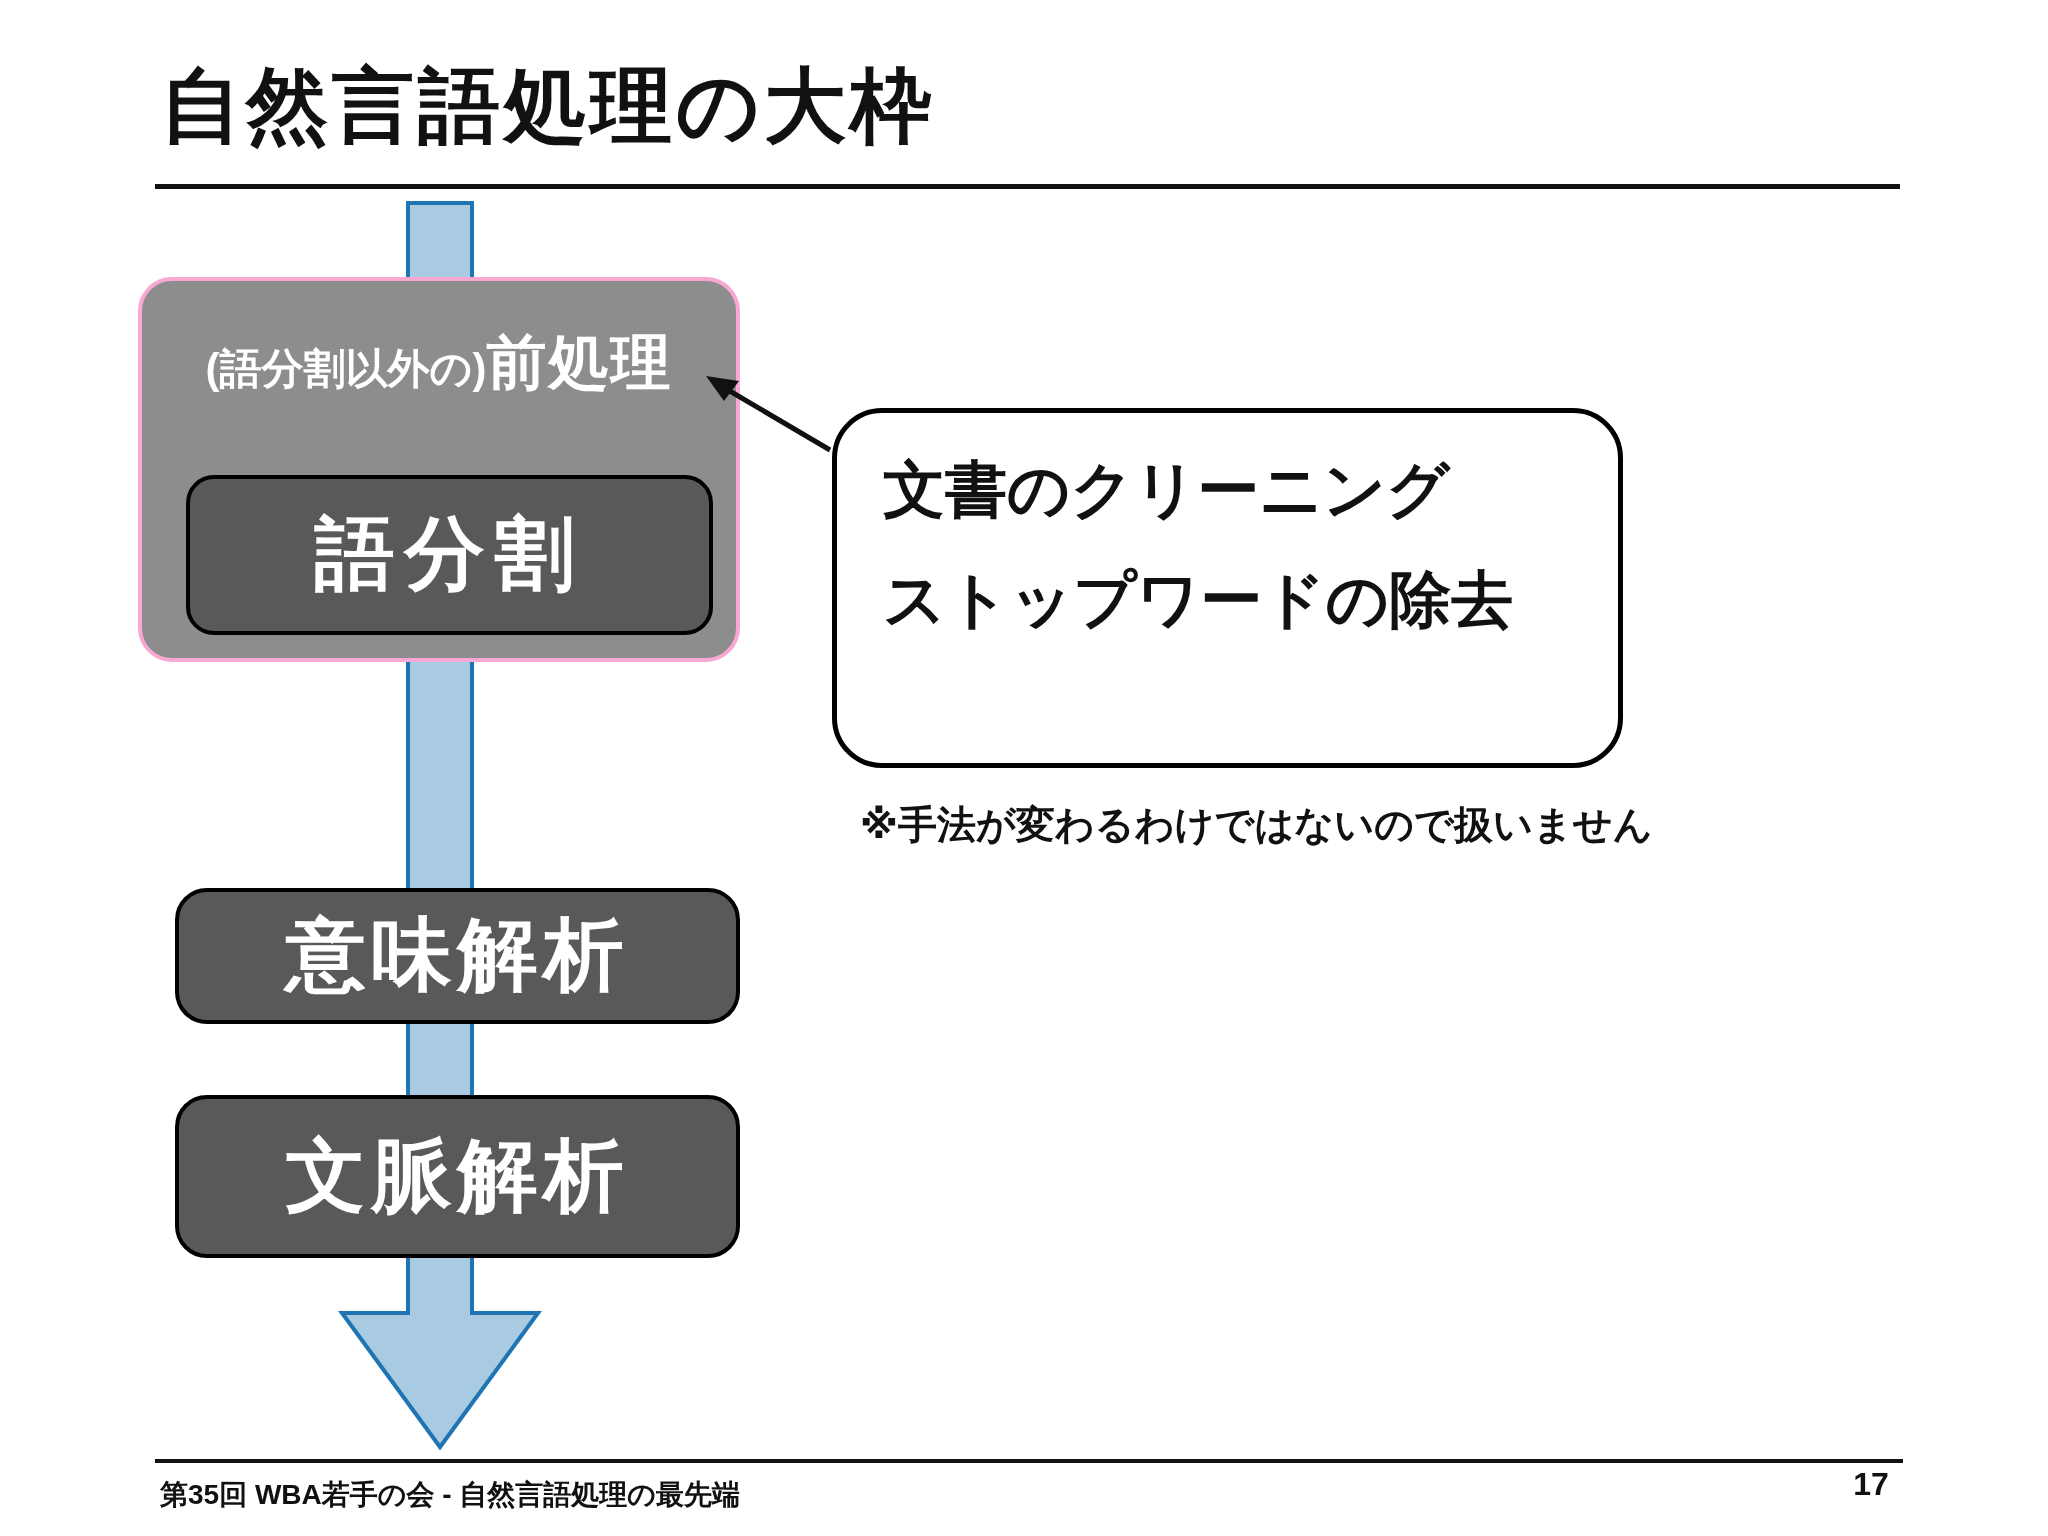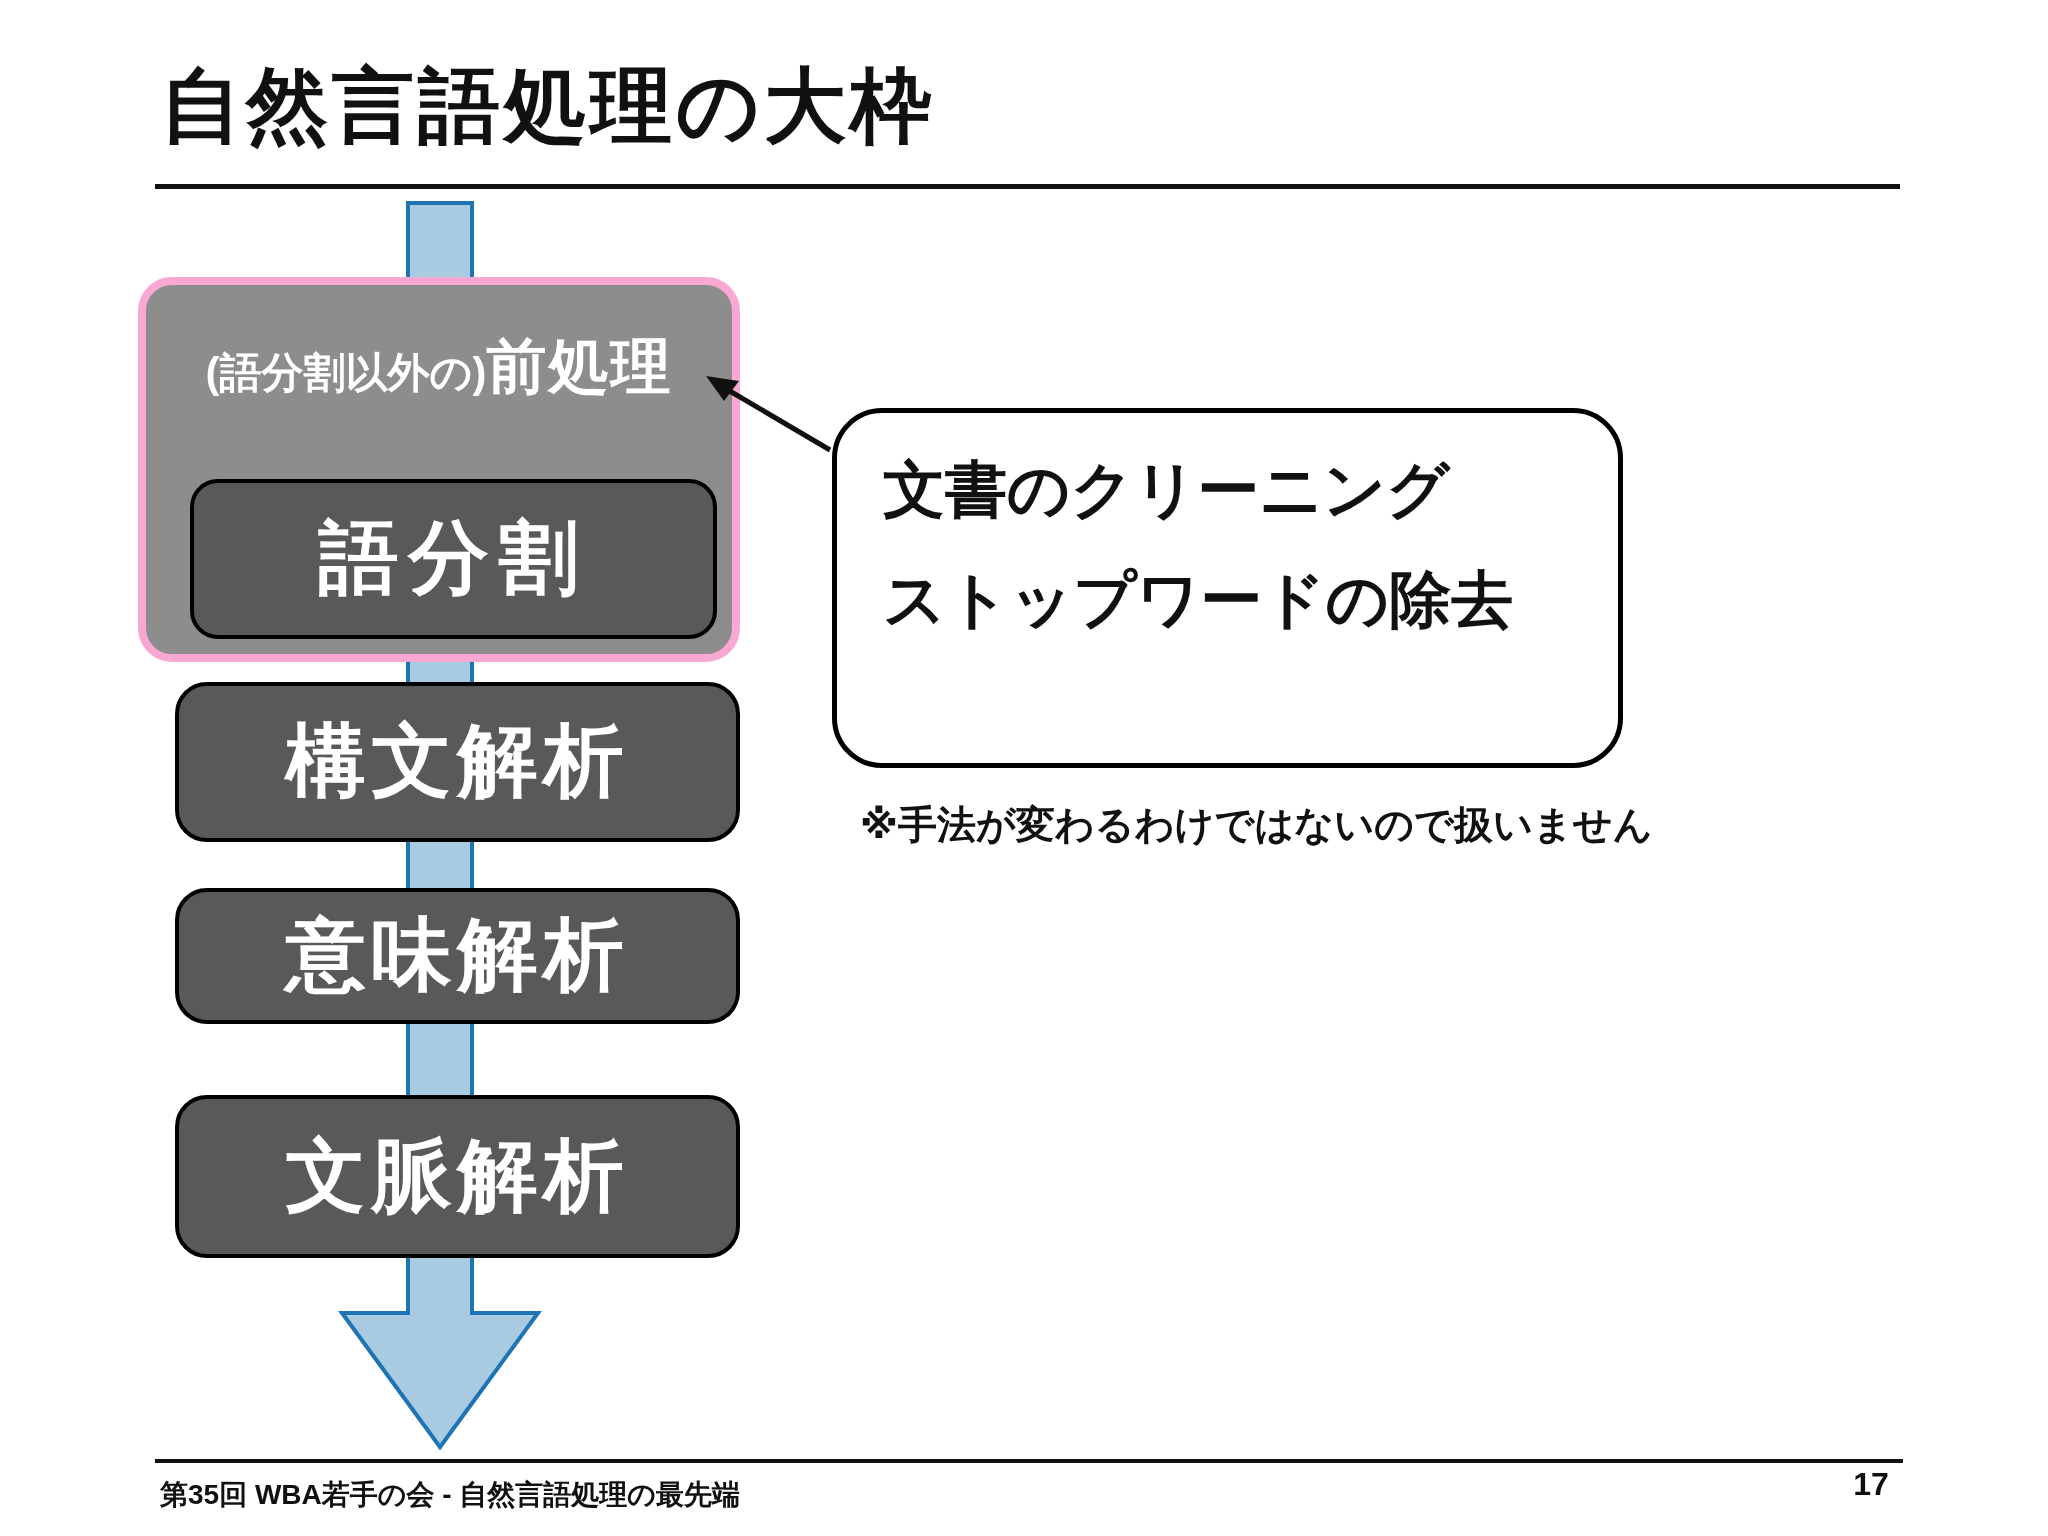--- a/index.html
+++ b/index.html
@@ -26,21 +26,21 @@
   .title-rule{
     position:absolute;left:155px;top:184px;width:1745px;height:5px;
     background:var(--ink);
   }
   .layer-svg{position:absolute;left:0;top:0;width:2048px;height:1536px;pointer-events:none;}
   .flow-arrow{z-index:0;}
   .connector{z-index:4;}
   .pre-box{
     position:absolute;left:138px;top:277px;width:602px;height:385px;
     background:var(--outer-box-fill);
-    border:8px solid #f9a8d4;border-radius:34px;
+    border:4px solid #f9a8d4;border-radius:34px;
     box-sizing:border-box;z-index:2;
   }
   .pre-label{
     display:flex;align-items:baseline;justify-content:center;
     margin-top:42px;height:120px;white-space:nowrap;
   }
   .pre-prefix{font-size:42px;font-weight:bold;color:var(--box-text);}
   .pre-title{font-size:60px;font-weight:bold;color:var(--box-text);letter-spacing:2px;}
   .inner-box{
     position:absolute;left:44px;top:194px;width:527px;height:160px;
@@ -103,23 +103,20 @@
   <div class="pre-box">
     <div class="pre-label">
       <span class="pre-prefix">(語分割以外の)</span>
         <span class="pre-title">前処理</span>
     </div>
     <div class="inner-box">
       <span>語分割</span>
     </div>
   </div>
 
-  <div class="step-box step-1">
-    <span>構文解析</span>
-  </div>
   <div class="step-box step-2">
     <span>意味解析</span>
   </div>
   <div class="step-box step-3">
     <span>文脈解析</span>
   </div>
 
   <div class="callout">
     <div class="callout-line">文書のクリーニング</div>
     <div class="callout-line">ストップワードの除去</div>

